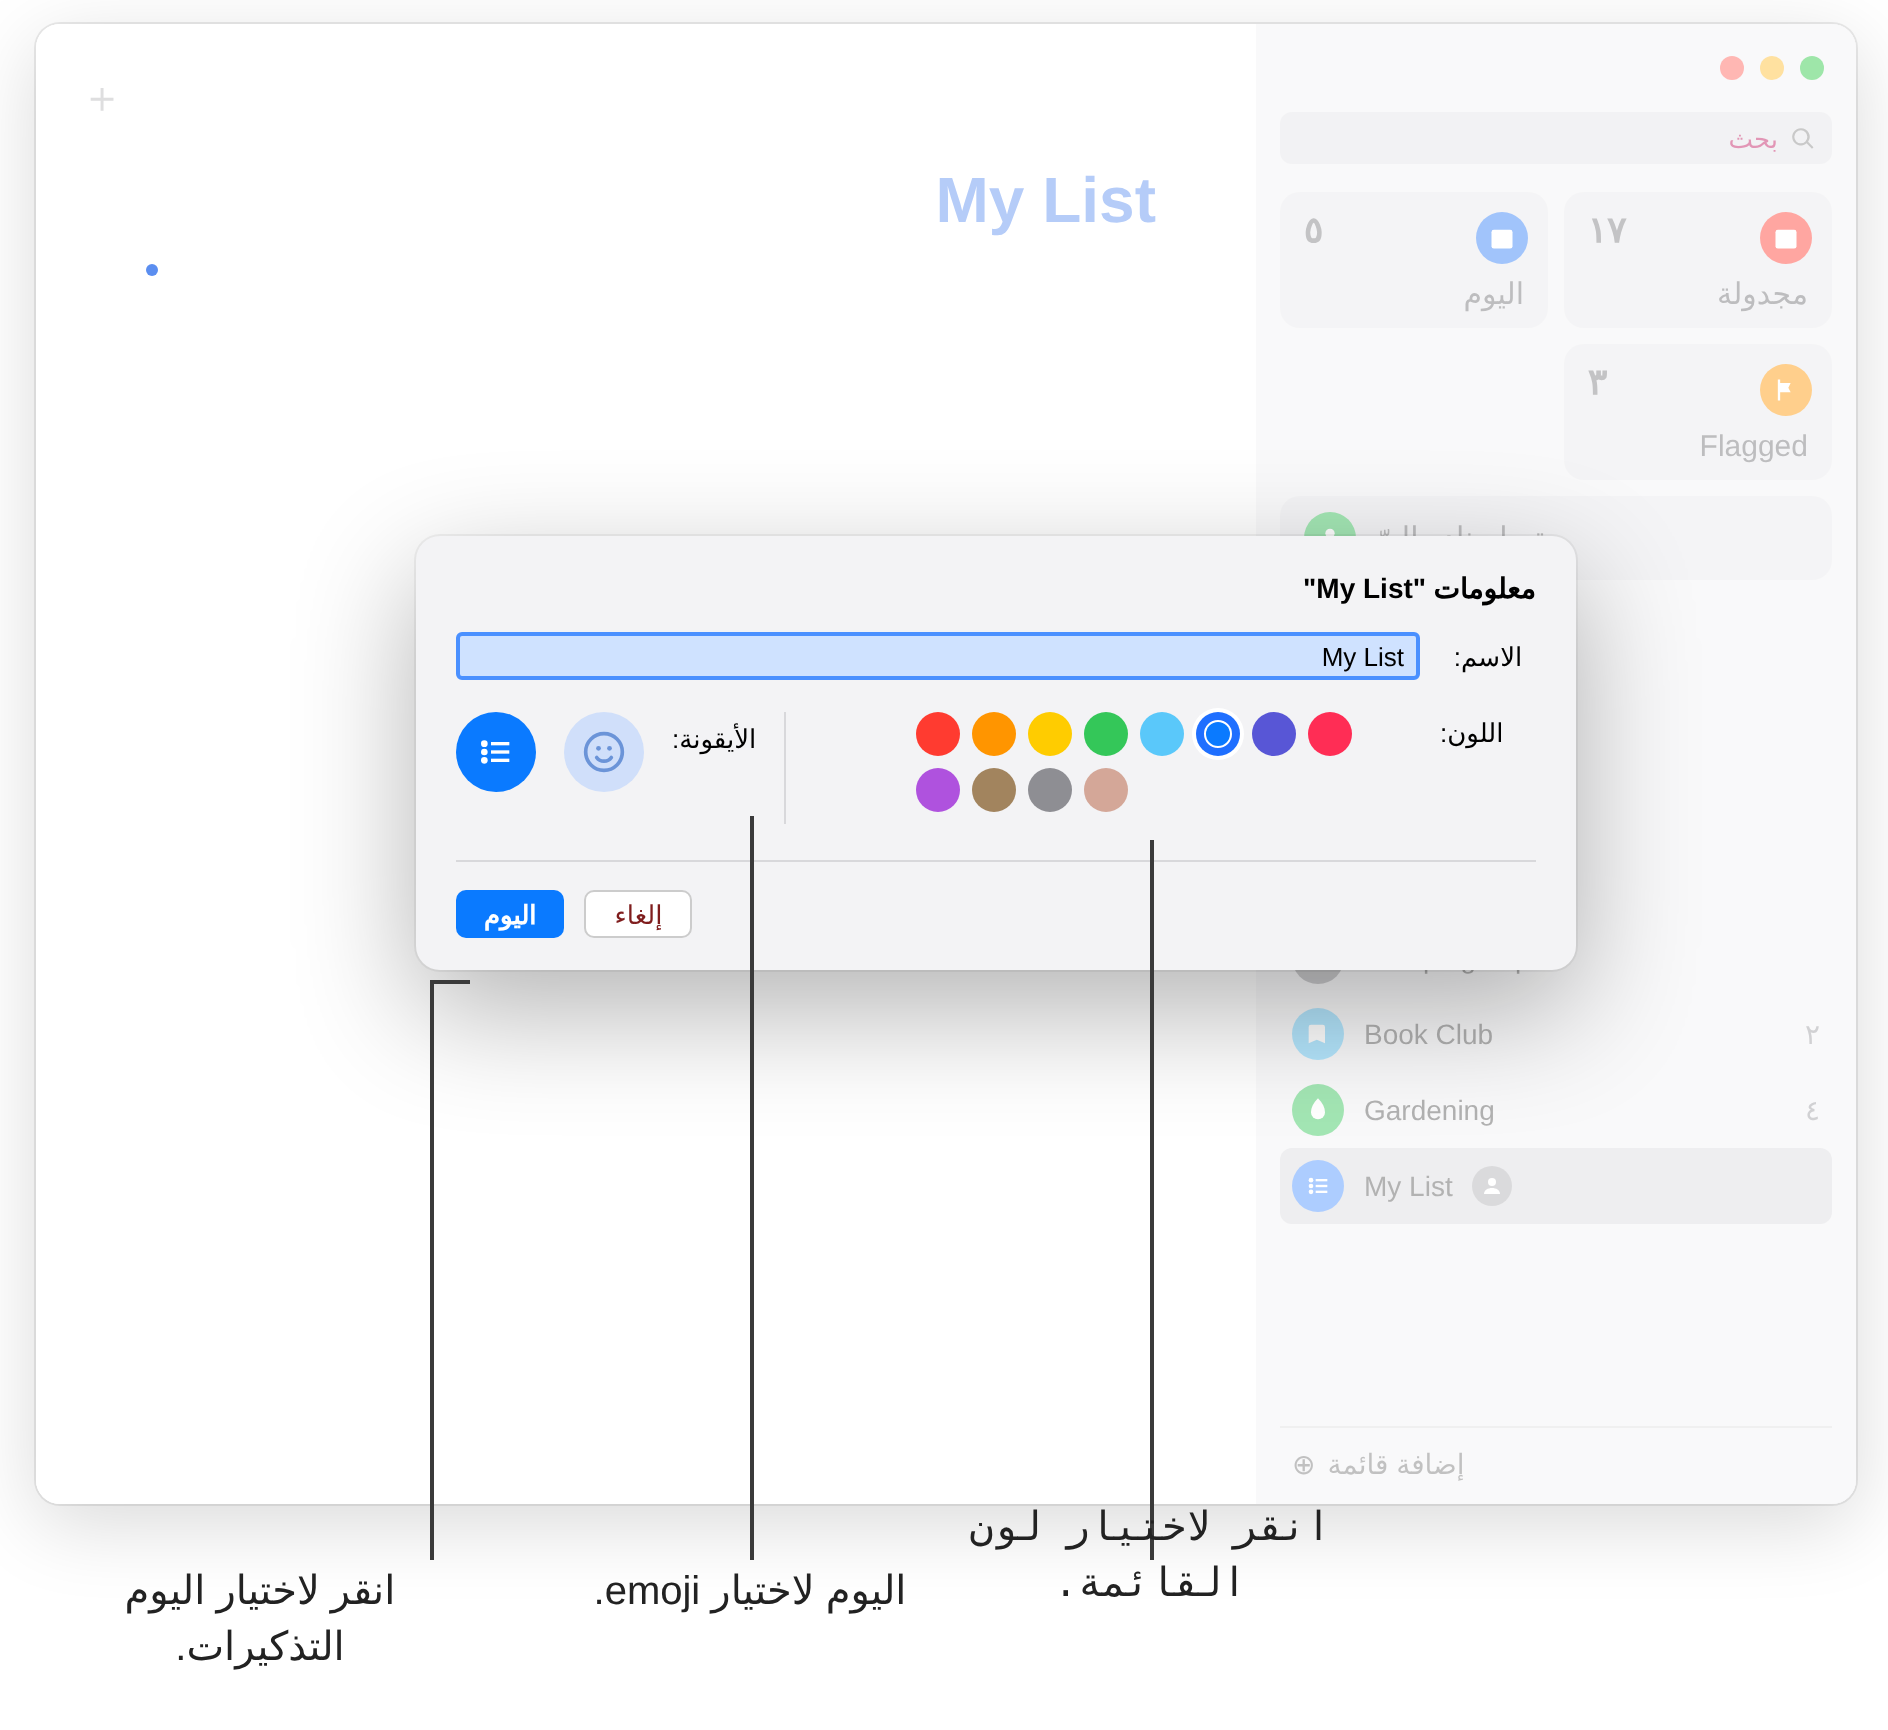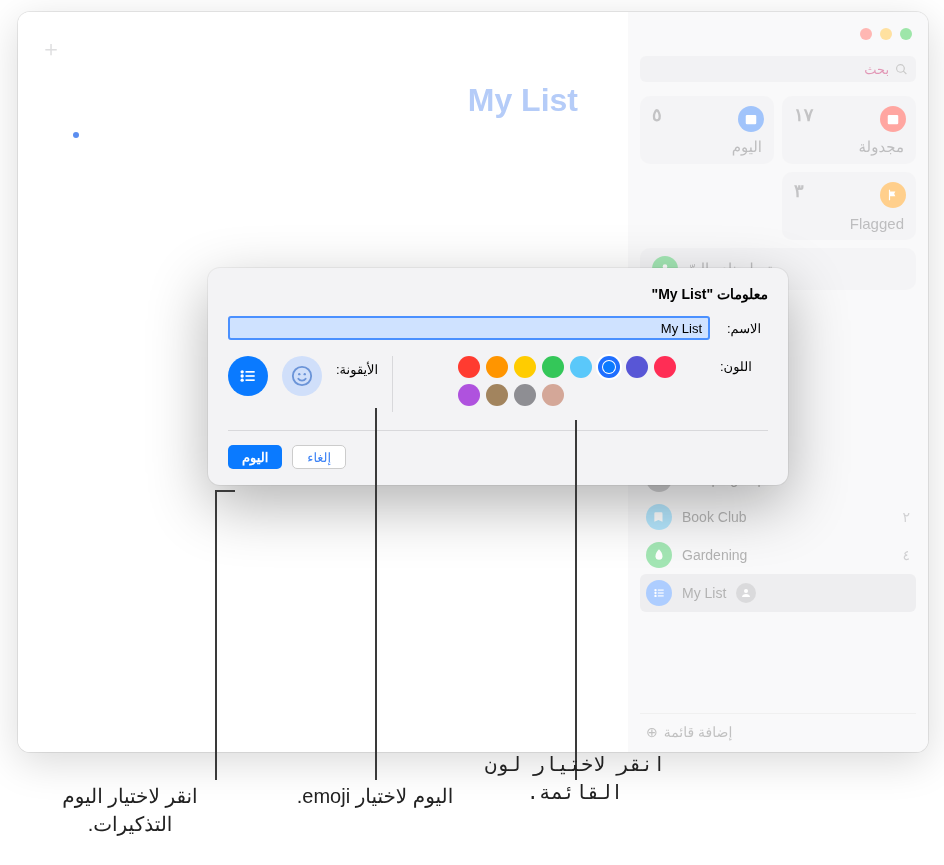--- a/index.html
+++ b/index.html
@@ -179,21 +179,21 @@
 .icon-option.list-ico svg { fill:#fff; width:20px; height:20px; }
 .icon-option.emoji-ico { background:#d0dffa; }
 .icon-option.emoji-ico svg { fill:#6b94d8; width:22px; height:22px; }
 .modal-divider { height:1px; background:#d8d8db; margin:18px 0 14px; }
 .modal-actions { display:flex; gap:10px; direction:ltr; justify-content:flex-start; }
 .btn {
   height:24px; padding:0 14px; border-radius:5px; font-size:13px;
   border:none; cursor:pointer;
 }
 .btn-primary { background:#0a7aff; color:#fff; font-weight:600; }
-.btn-secondary { background:#fff; border:1px solid #ccc; color:#3b82f6; }
+.btn-secondary { background:#fff; border:1px solid #ccc; color:#7f1d1d; }
 
 .callout-line { position:absolute; background:#3a3a3a; z-index:30; }
 .callout-text { position:absolute; font-size:20px; color:#222; text-align:center; line-height:1.4; z-index:30; }
 </style>
 </head>
 <body>
 
 <div class="window">
 
   <div class="traffic-lights">

